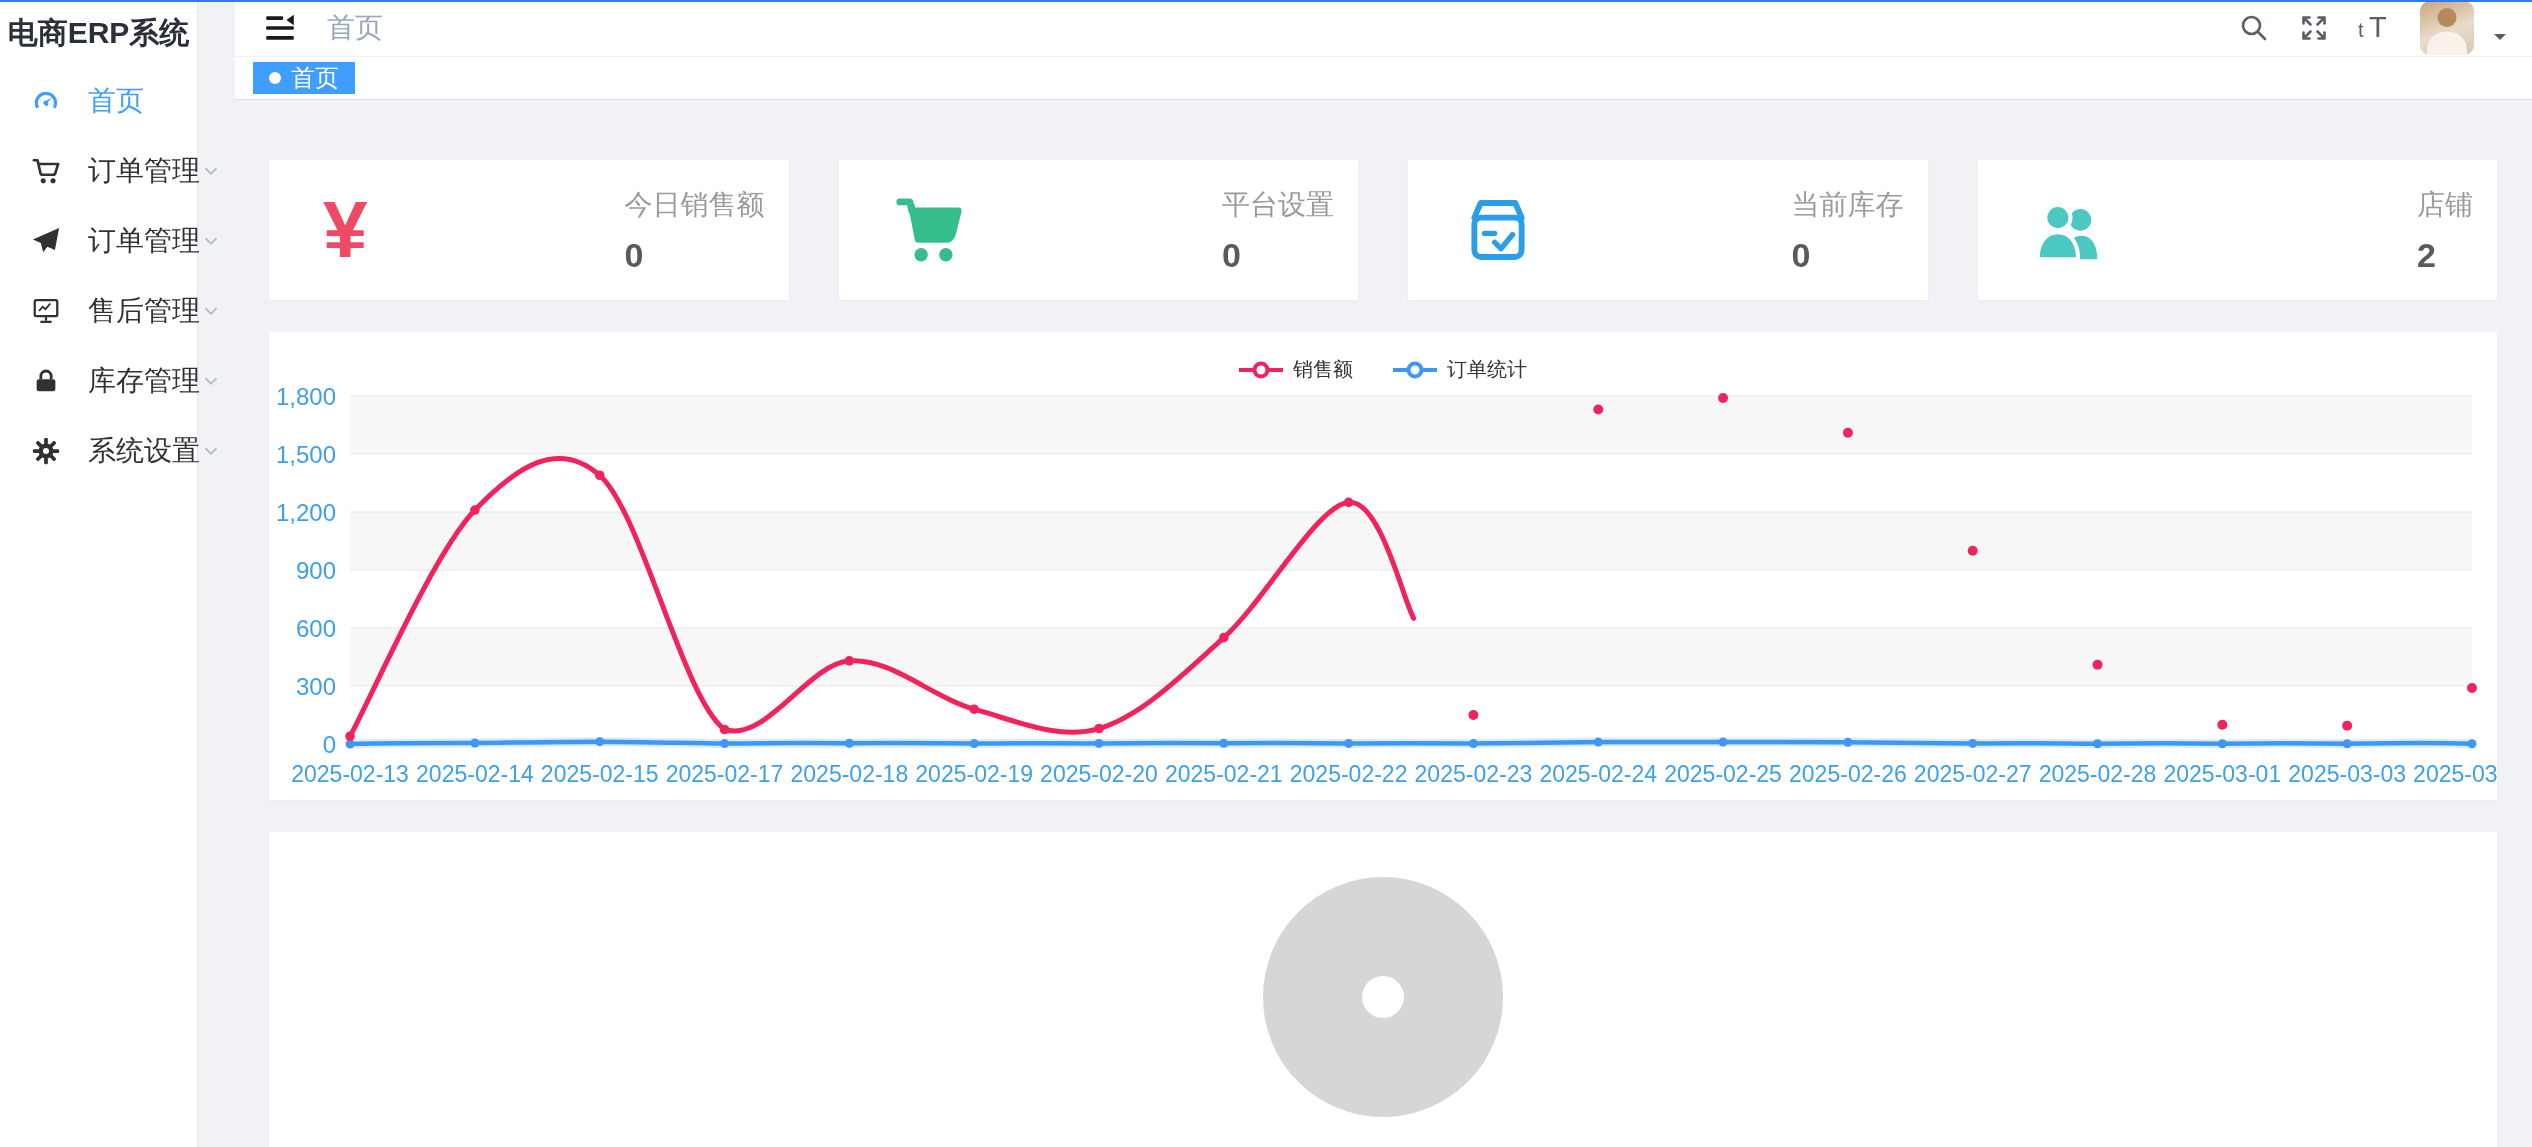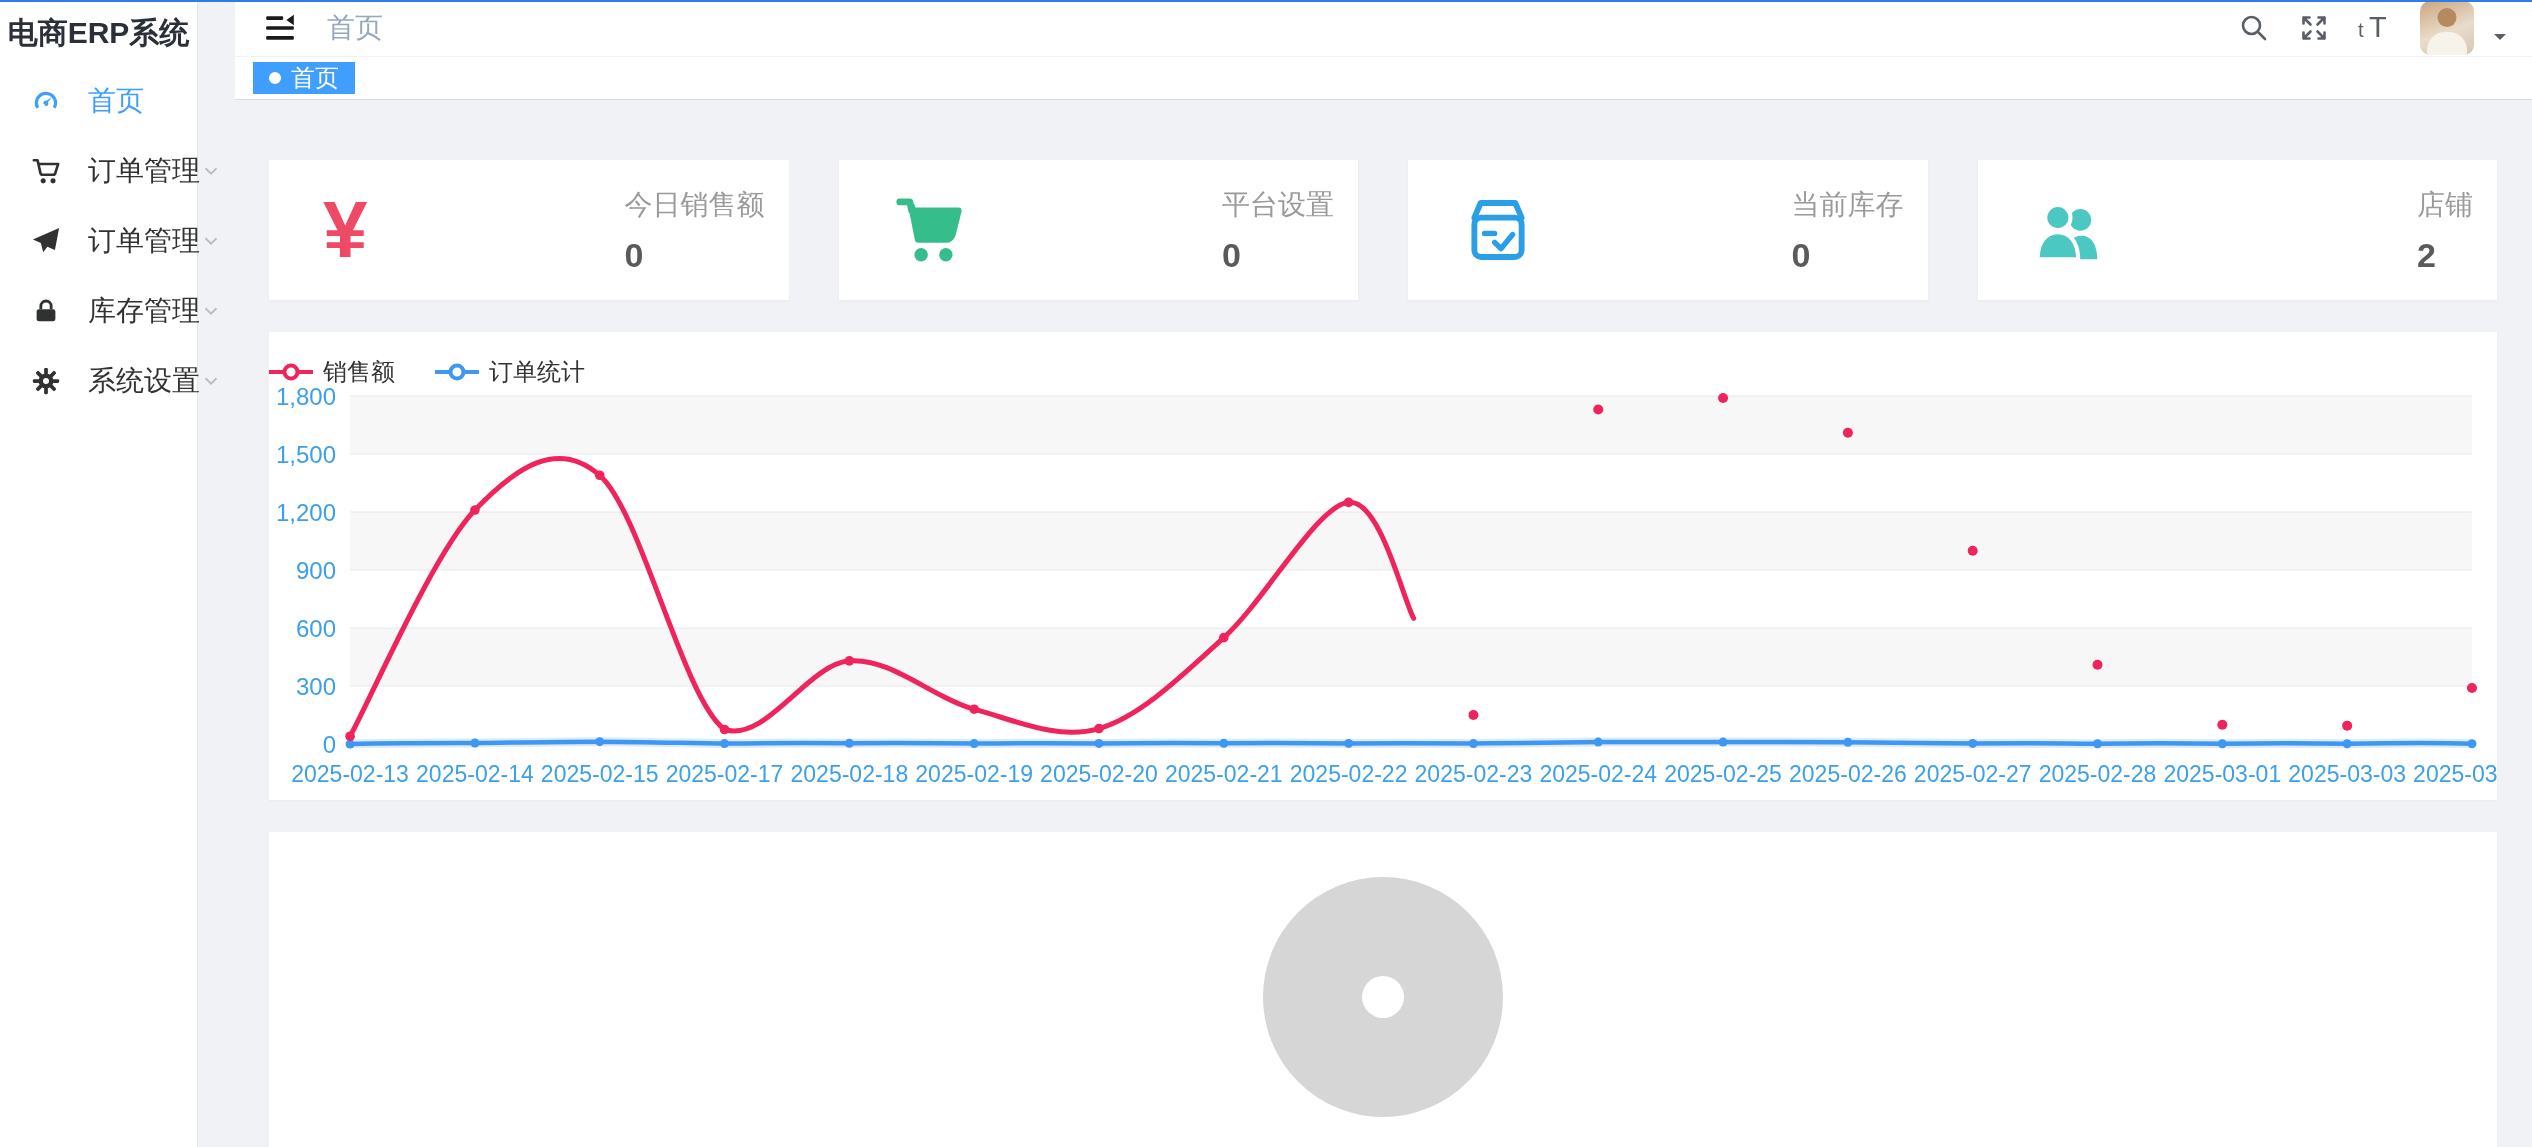--- a/index.html
+++ b/index.html
@@ -46,21 +46,21 @@
   .cards-row { display:flex; gap:50px; }
   .stat-card { flex:1; height:140px; background:#fff; display:flex; align-items:center; padding:0 24px 0 54px; box-shadow:0 1px 3px rgba(0,21,41,.04); }
   .stat-icon { width:100px; display:flex; align-items:center; }
   .stat-icon svg { width:72px; height:72px; }
   .yen { font-size:80px; font-weight:bold; line-height:1; }
   .stat-right { margin-left:auto; }
   .stat-label { font-size:28px; color:#9a9a9a; }
   .stat-value { font-size:34px; font-weight:bold; color:#5a5a5a; margin-top:12px; }
 
   .chart-card { margin-top:32px; height:468px; background:#fff; position:relative; overflow:hidden; box-shadow:0 1px 3px rgba(0,21,41,.04); }
-  .legend { position:absolute; top:24px; left:0; right:0; display:flex; gap:40px; font-size:24px; color:#333; z-index:2; }
+  .legend { position:absolute; top:24px; left:0; right:0; display:flex; justify-content:center; gap:40px; font-size:20px; color:#333; z-index:2; }
   .legend-item { display:flex; align-items:center; gap:10px; cursor:pointer; }
   svg.chart { position:absolute; left:0; top:0; width:100%; height:100%; }
 
   .donut-card { margin-top:32px; height:370px; background:#fff; display:flex; justify-content:center; box-shadow:0 1px 3px rgba(0,21,41,.04); }
   .donut { width:240px; height:240px; border-radius:50%; margin-top:45px; position:relative; }
   .donut-hole { position:absolute; width:42px; height:42px; border-radius:50%; background:#fff; left:50%; top:50%; transform:translate(-50%,-50%); }
 </style>
 </head>
 <body>
 
@@ -93,20 +93,35 @@
           </svg>
         </span>
       </li>
       <li class="menu-item">
         <span class="mi-icon" style="color: rgb(48, 49, 51);">
           <svg viewBox="0 0 32 32" fill="currentColor">
             <path d="M30 2L2 14.5l8.5 3.5L13 28l4.5-6 8 3.5z"></path>
           </svg>
         </span>
         <span class="mi-label">订单管理</span>
+        <span class="mi-chevron">
+          <svg viewBox="0 0 24 24" width="22" height="22">
+            <path d="M6 9l6 6 6-6" fill="none" stroke="currentColor" stroke-width="2"></path>
+          </svg>
+        </span>
+      </li>
+      <li class="menu-item">
+        <span class="mi-icon" style="color: rgb(48, 49, 51);">
+          <svg viewBox="0 0 32 32" fill="none" stroke="currentColor">
+            <rect x="4" y="4.5" width="24" height="17" rx="1.5" stroke-width="2.4"></rect>
+            <path d="M8.5 16l4-4.5 3 2.5 5-6" stroke-width="2"></path>
+            <path d="M16 21.5v4.5M10 27.5h12" stroke-width="2.4"></path>
+          </svg>
+        </span>
+        <span class="mi-label">售后管理</span>
         <span class="mi-chevron">
           <svg viewBox="0 0 24 24" width="22" height="22">
             <path d="M6 9l6 6 6-6" fill="none" stroke="currentColor" stroke-width="2"></path>
           </svg>
         </span>
       </li>
       <li class="menu-item">
         <span class="mi-icon" style="color: rgb(48, 49, 51);">
           <svg viewBox="0 0 32 32">
             <rect x="6" y="14" width="20" height="13" rx="2.5" fill="currentColor"></rect>

